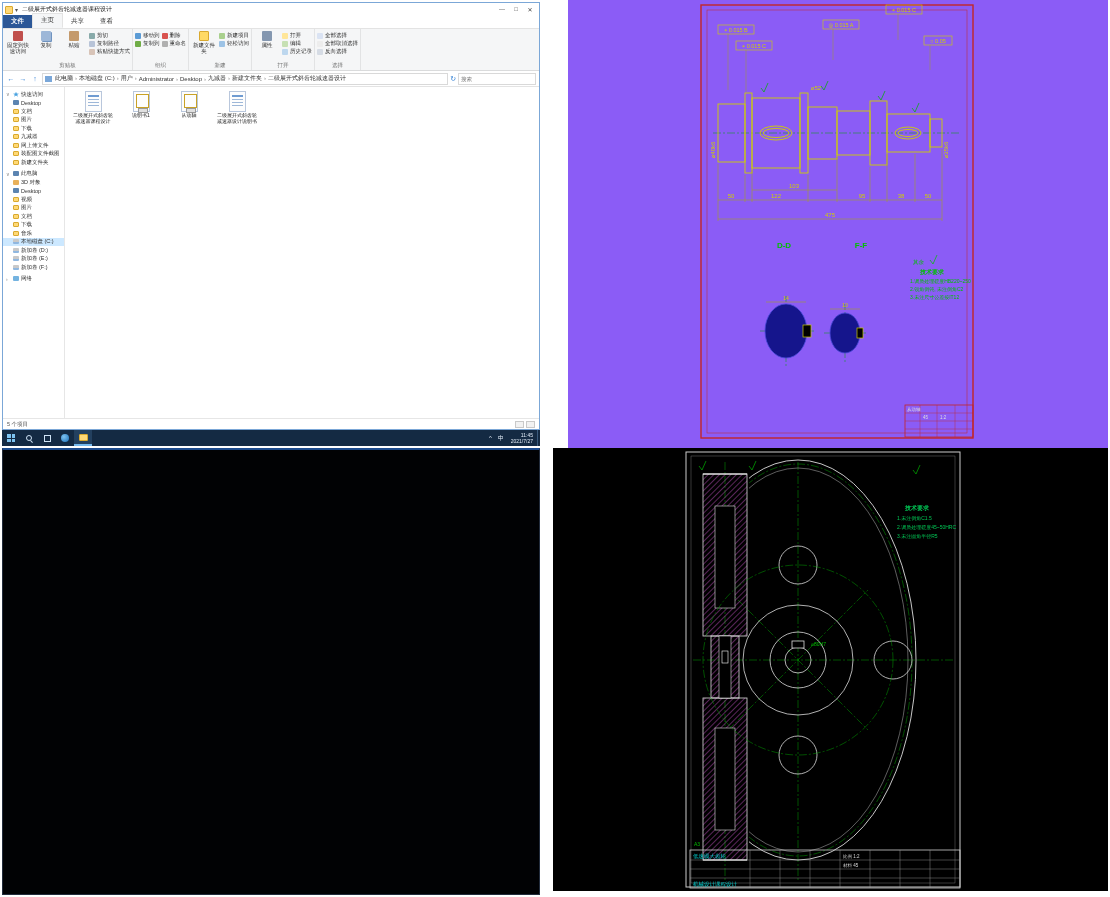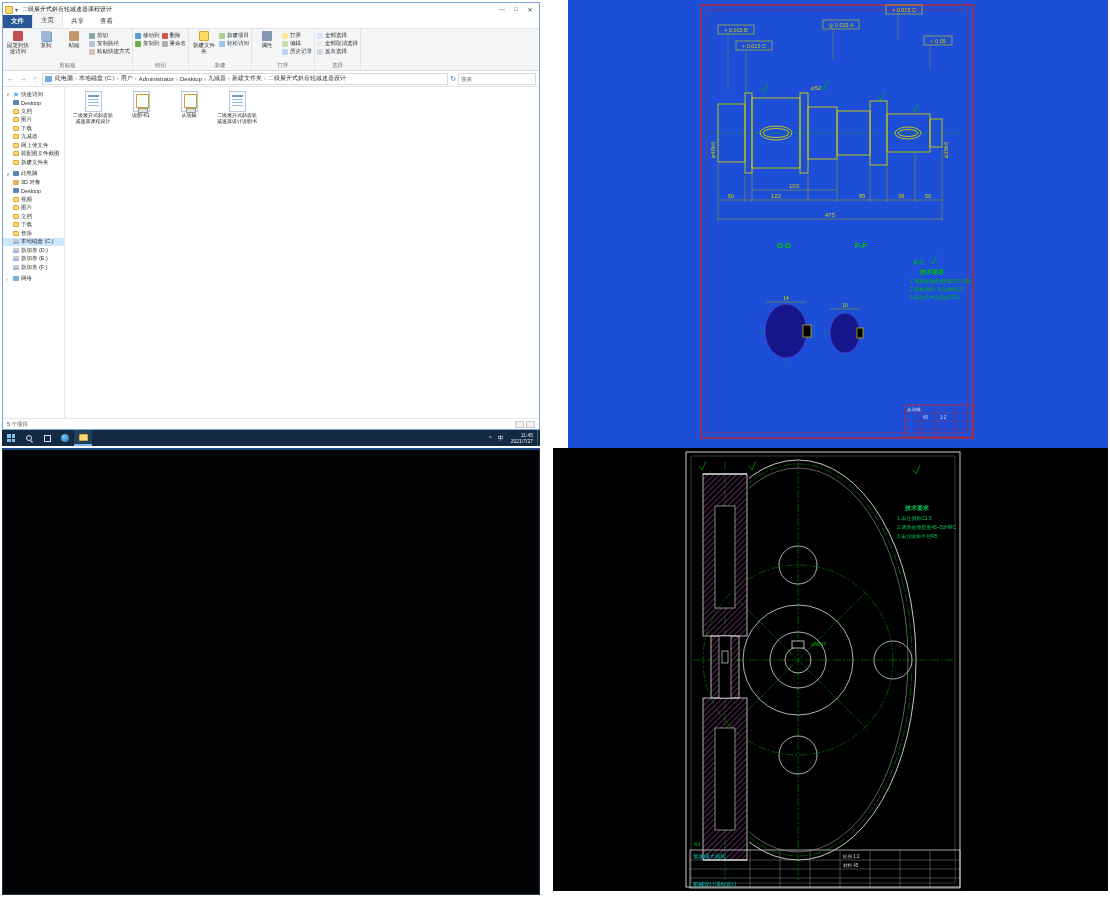--- a/index.html
+++ b/index.html
@@ -5,21 +5,21 @@
   * { margin:0; padding:0; box-sizing:border-box; }
   body {
     width:1110px; height:897px; position:relative; overflow:hidden;
     background:#ffffff; font-family:"Liberation Sans", sans-serif;
     outline:1px solid #9a9a9a;
   }
   
   .q { position:absolute; }
   #q-explorer { left:2px; top:2px; width:538px; height:428px; background:#fff; border:1px solid #7ba7d7; display:flex; flex-direction:column; }
   #q-taskbar  { left:2px; top:430px; width:538px; height:16px; background:#142a43; display:flex; align-items:center; }
-  #q-shaft    { left:568px; top:0px; width:540px; height:566px; background:#1d4ed8; }
+  #q-shaft    { left:568px; top:0px; width:540px; height:566px; background:#8b5cf6; }
   #q-empty    { left:2px; top:448px; width:538px; height:447px; background:#010204; border:1px solid #222c3c; border-top:2px solid #1c4a8c; }
   #q-gear     { left:553px; top:448px; width:555px; height:443px; background:#000; }
 
   
   .titlebar { height:13px; display:flex; align-items:center; background:#fff; font-size:6px; color:#222; padding:0 2px; flex:none; }
   .titlebar .appico { width:8px; height:8px; background:#ffd976; border:1px solid #d9a92f; border-radius:1px; margin-right:2px; }
   .qat { display:flex; gap:2px; margin-right:4px; color:#555; font-size:6px; }
   .t-title { flex:1; overflow:hidden; white-space:nowrap; }
   .winbtns { display:flex; }
   .winbtns span { width:14px; text-align:center; font-size:6px; color:#444; cursor:default; }

